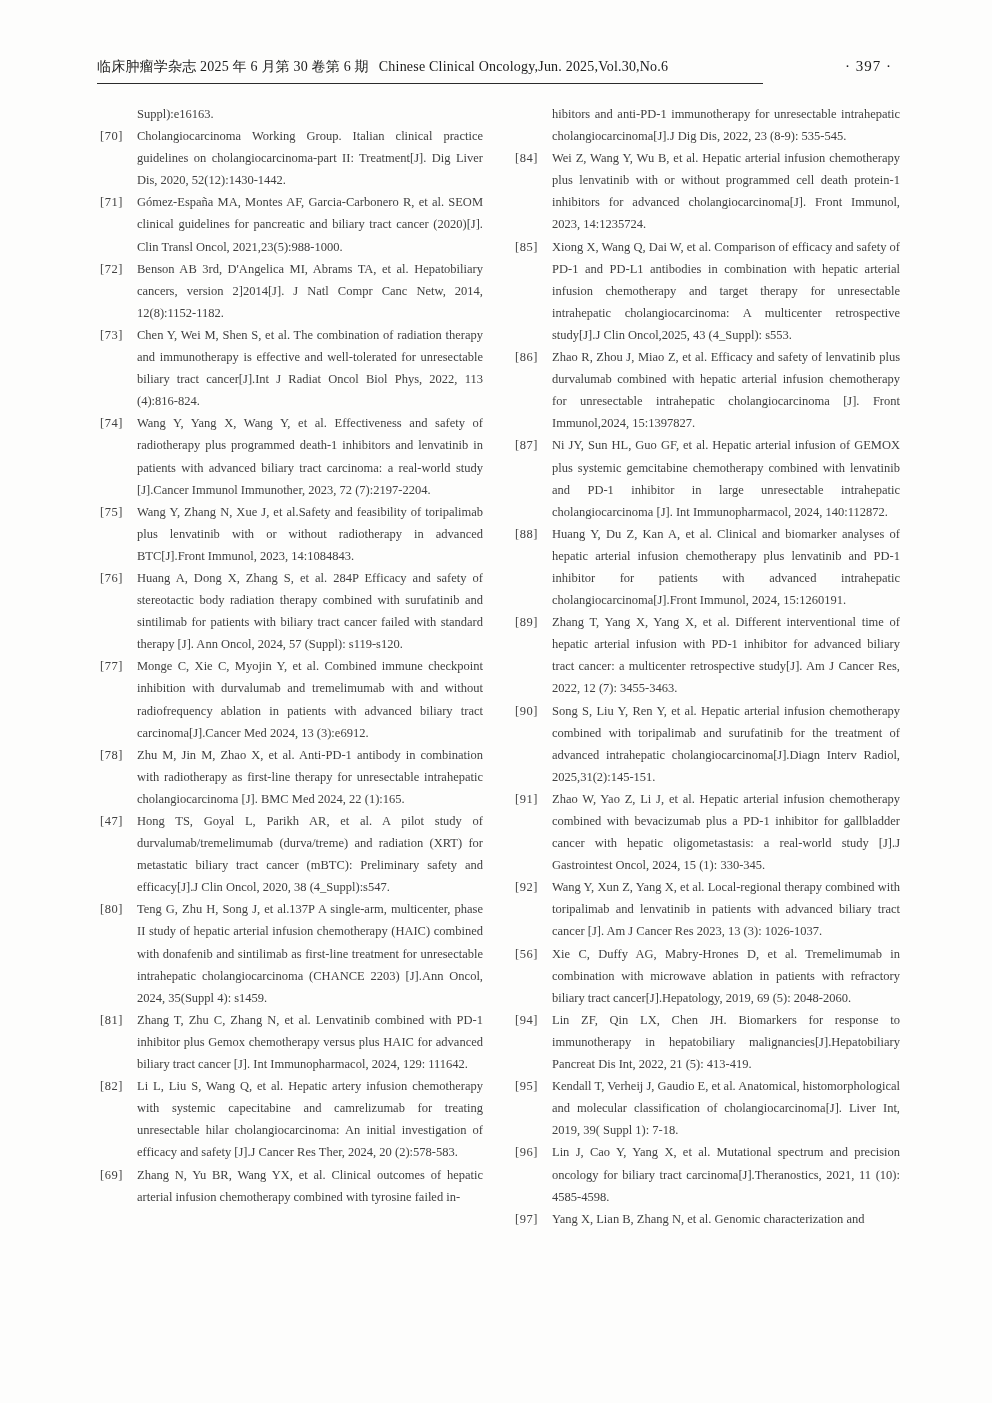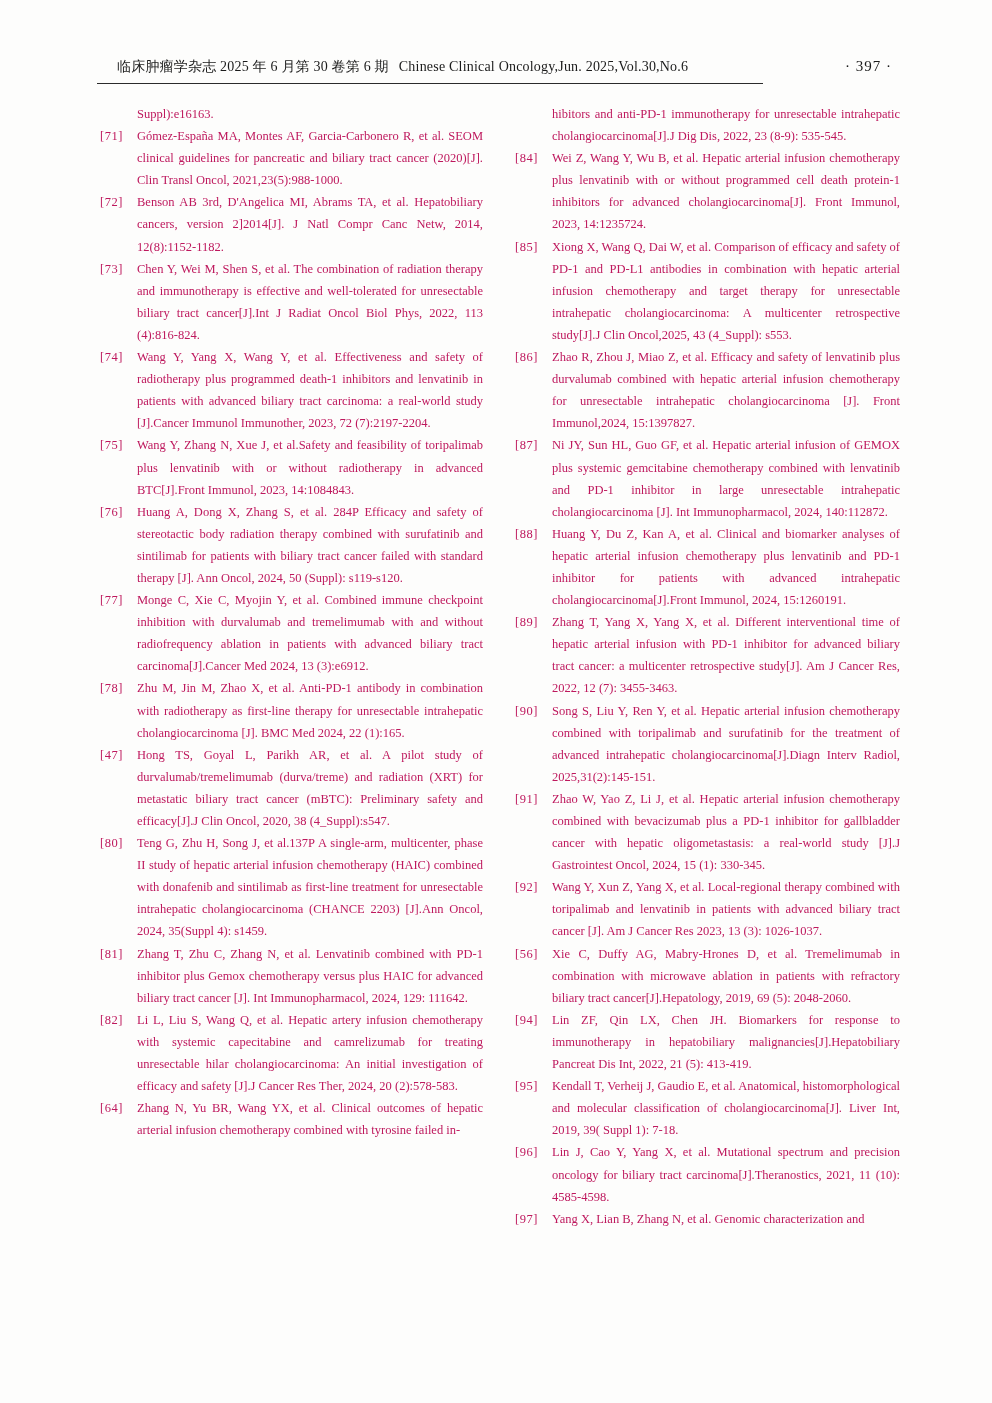--- a/index.html
+++ b/index.html
@@ -22,21 +22,20 @@
     left: 97px;
     width: 795px;
     display: flex;
     justify-content: space-between;
     align-items: baseline;
   }
   .journal-line {
     font-size: 14px;
     letter-spacing: 0.2px;
     white-space: nowrap;
-    margin-left: 20px;
   }
   .journal-line .cn { margin-right: 10px; }
   .page-marker {
     font-size: 15px;
     letter-spacing: 1px;
     white-space: nowrap;
   }
   .header-rule {
     position: absolute;
     top: 83px;
@@ -44,21 +43,21 @@
     width: 666px;
     height: 1.3px;
     background: #2b2b2b;
   }
   .column {
     position: absolute;
     top: 103px;
     font-size: 12.5px;
     line-height: 22.1px;
     text-align: justify;
-    color: #be185d;
+    color: #404040;
   }
   .col-left  { left: 100px; width: 383px; }
   .col-right { left: 515px; width: 385px; }
   .reference {
     position: relative;
     padding-left: 37px;
   }
   .ref-label {
     position: absolute;
     left: 0;
@@ -75,33 +74,34 @@
     <div class="journal-line">
       <span class="cn">临床肿瘤学杂志 2025 年 6 月第 30 卷第 6 期</span><span class="en">Chinese Clinical Oncology,Jun. 2025,Vol.30,No.6</span>
     </div>
     <div class="page-marker">· 397 ·</div>
   </div>
 
   <div class="header-rule"></div>
 
   <div class="column col-left" id="col-left">
       <div class="reference"><span class="ref-label"></span><span class="ref-text">Suppl):e16163.</span></div>
+      <div class="reference"><span class="ref-label">[70]</span><span class="ref-text">Cholangiocarcinoma Working Group. Italian clinical practice guidelines on cholangiocarcinoma-part II: Treatment[J]. Dig Liver Dis, 2020, 52(12):1430-1442.</span></div>
       <div class="reference"><span class="ref-label">[71]</span><span class="ref-text">Gómez-España MA, Montes AF, Garcia-Carbonero R, et al. SEOM clinical guidelines for pancreatic and biliary tract cancer (2020)[J]. Clin Transl Oncol, 2021,23(5):988-1000.</span></div>
       <div class="reference"><span class="ref-label">[72]</span><span class="ref-text">Benson AB 3rd, D'Angelica MI, Abrams TA, et al. Hepatobiliary cancers, version 2]2014[J]. J Natl Compr Canc Netw, 2014, 12(8):1152-1182.</span></div>
       <div class="reference"><span class="ref-label">[73]</span><span class="ref-text">Chen Y, Wei M, Shen S, et al. The combination of radiation therapy and immunotherapy is effective and well-tolerated for unresectable biliary tract cancer[J].Int J Radiat Oncol Biol Phys, 2022, 113 (4):816-824.</span></div>
       <div class="reference"><span class="ref-label">[74]</span><span class="ref-text">Wang Y, Yang X, Wang Y, et al. Effectiveness and safety of radiotherapy plus programmed death-1 inhibitors and lenvatinib in patients with advanced biliary tract carcinoma: a real-world study [J].Cancer Immunol Immunother, 2023, 72 (7):2197-2204.</span></div>
       <div class="reference"><span class="ref-label">[75]</span><span class="ref-text">Wang Y, Zhang N, Xue J, et al.Safety and feasibility of toripalimab plus lenvatinib with or without radiotherapy in advanced BTC[J].Front Immunol, 2023, 14:1084843.</span></div>
-      <div class="reference"><span class="ref-label">[76]</span><span class="ref-text">Huang A, Dong X, Zhang S, et al. 284P Efficacy and safety of stereotactic body radiation therapy combined with surufatinib and sintilimab for patients with biliary tract cancer failed with standard therapy [J]. Ann Oncol, 2024, 50 (Suppl): s119-s120.</span></div>
+      <div class="reference"><span class="ref-label">[76]</span><span class="ref-text">Huang A, Dong X, Zhang S, et al. 284P Efficacy and safety of stereotactic body radiation therapy combined with surufatinib and sintilimab for patients with biliary tract cancer failed with standard therapy [J]. Ann Oncol, 2024, 57 (Suppl): s119-s120.</span></div>
       <div class="reference"><span class="ref-label">[77]</span><span class="ref-text">Monge C, Xie C, Myojin Y, et al. Combined immune checkpoint inhibition with durvalumab and tremelimumab with and without radiofrequency ablation in patients with advanced biliary tract carcinoma[J].Cancer Med 2024, 13 (3):e6912.</span></div>
       <div class="reference"><span class="ref-label">[78]</span><span class="ref-text">Zhu M, Jin M, Zhao X, et al. Anti-PD-1 antibody in combination with radiotherapy as first-line therapy for unresectable intrahepatic cholangiocarcinoma [J]. BMC Med 2024, 22 (1):165.</span></div>
       <div class="reference"><span class="ref-label">[47]</span><span class="ref-text">Hong TS, Goyal L, Parikh AR, et al. A pilot study of durvalumab/tremelimumab (durva/treme) and radiation (XRT) for metastatic biliary tract cancer (mBTC): Preliminary safety and efficacy[J].J Clin Oncol, 2020, 38 (4_Suppl):s547.</span></div>
       <div class="reference"><span class="ref-label">[80]</span><span class="ref-text">Teng G, Zhu H, Song J, et al.137P A single-arm, multicenter, phase II study of hepatic arterial infusion chemotherapy (HAIC) combined with donafenib and sintilimab as first-line treatment for unresectable intrahepatic cholangiocarcinoma (CHANCE 2203) [J].Ann Oncol, 2024, 35(Suppl 4): s1459.</span></div>
       <div class="reference"><span class="ref-label">[81]</span><span class="ref-text">Zhang T, Zhu C, Zhang N, et al. Lenvatinib combined with PD-1 inhibitor plus Gemox chemotherapy versus plus HAIC for advanced biliary tract cancer [J]. Int Immunopharmacol, 2024, 129: 111642.</span></div>
       <div class="reference"><span class="ref-label">[82]</span><span class="ref-text">Li L, Liu S, Wang Q, et al. Hepatic artery infusion chemotherapy with systemic capecitabine and camrelizumab for treating unresectable hilar cholangiocarcinoma: An initial investigation of efficacy and safety [J].J Cancer Res Ther, 2024, 20 (2):578-583.</span></div>
-      <div class="reference"><span class="ref-label">[64]</span><span class="ref-text">Zhang N, Yu BR, Wang YX, et al. Clinical outcomes of hepatic arterial infusion chemotherapy combined with tyrosine failed in-</span></div>
+      <div class="reference"><span class="ref-label">[69]</span><span class="ref-text">Zhang N, Yu BR, Wang YX, et al. Clinical outcomes of hepatic arterial infusion chemotherapy combined with tyrosine failed in-</span></div>
     </div>
   <div class="column col-right" id="col-right">
       <div class="reference"><span class="ref-label"></span><span class="ref-text">hibitors and anti-PD-1 immunotherapy for unresectable intrahepatic cholangiocarcinoma[J].J Dig Dis, 2022, 23 (8-9): 535-545.</span></div>
       <div class="reference"><span class="ref-label">[84]</span><span class="ref-text">Wei Z, Wang Y, Wu B, et al. Hepatic arterial infusion chemotherapy plus lenvatinib with or without programmed cell death protein-1 inhibitors for advanced cholangiocarcinoma[J]. Front Immunol, 2023, 14:1235724.</span></div>
       <div class="reference"><span class="ref-label">[85]</span><span class="ref-text">Xiong X, Wang Q, Dai W, et al. Comparison of efficacy and safety of PD-1 and PD-L1 antibodies in combination with hepatic arterial infusion chemotherapy and target therapy for unresectable intrahepatic cholangiocarcinoma: A multicenter retrospective study[J].J Clin Oncol,2025, 43 (4_Suppl): s553.</span></div>
       <div class="reference"><span class="ref-label">[86]</span><span class="ref-text">Zhao R, Zhou J, Miao Z, et al. Efficacy and safety of lenvatinib plus durvalumab combined with hepatic arterial infusion chemotherapy for unresectable intrahepatic cholangiocarcinoma [J]. Front Immunol,2024, 15:1397827.</span></div>
       <div class="reference"><span class="ref-label">[87]</span><span class="ref-text">Ni JY, Sun HL, Guo GF, et al. Hepatic arterial infusion of GEMOX plus systemic gemcitabine chemotherapy combined with lenvatinib and PD-1 inhibitor in large unresectable intrahepatic cholangiocarcinoma [J]. Int Immunopharmacol, 2024, 140:112872.</span></div>
       <div class="reference"><span class="ref-label">[88]</span><span class="ref-text">Huang Y, Du Z, Kan A, et al. Clinical and biomarker analyses of hepatic arterial infusion chemotherapy plus lenvatinib and PD-1 inhibitor for patients with advanced intrahepatic cholangiocarcinoma[J].Front Immunol, 2024, 15:1260191.</span></div>
       <div class="reference"><span class="ref-label">[89]</span><span class="ref-text">Zhang T, Yang X, Yang X, et al. Different interventional time of hepatic arterial infusion with PD-1 inhibitor for advanced biliary tract cancer: a multicenter retrospective study[J]. Am J Cancer Res, 2022, 12 (7): 3455-3463.</span></div>
       <div class="reference"><span class="ref-label">[90]</span><span class="ref-text">Song S, Liu Y, Ren Y, et al. Hepatic arterial infusion chemotherapy combined with toripalimab and surufatinib for the treatment of advanced intrahepatic cholangiocarcinoma[J].Diagn Interv Radiol, 2025,31(2):145-151.</span></div>

